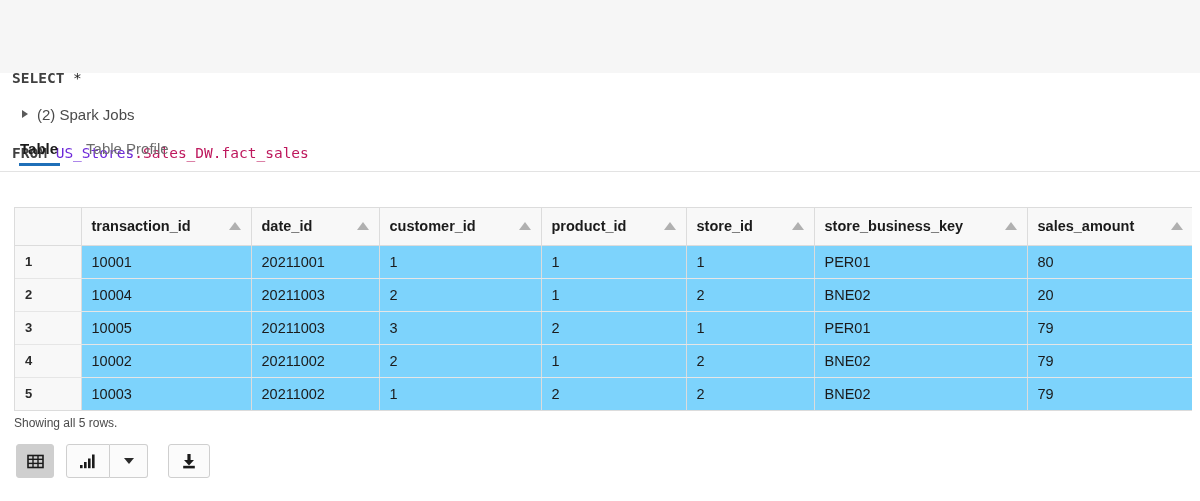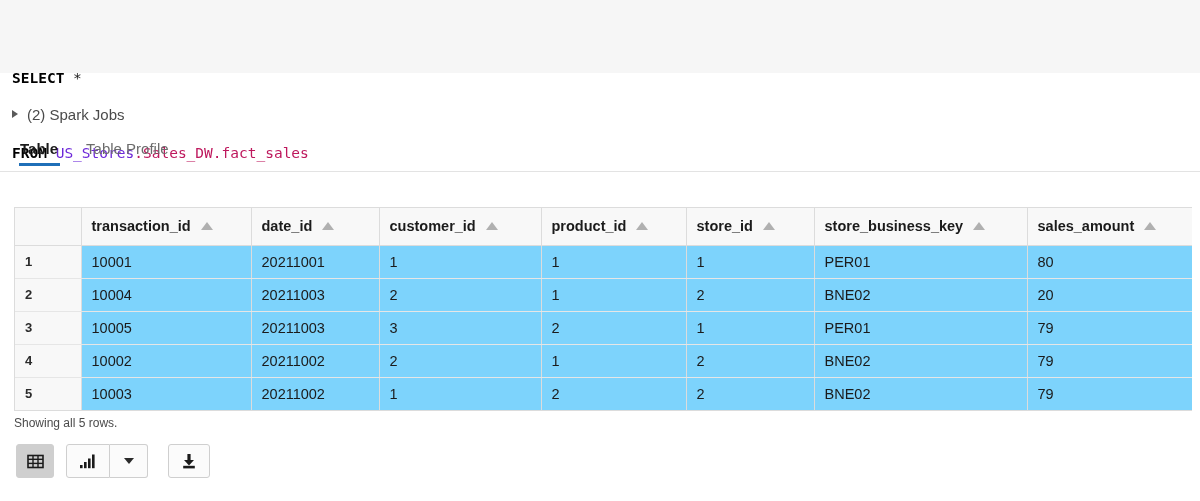--- a/index.html
+++ b/index.html
@@ -17,30 +17,30 @@
     position: absolute; left: 0; top: 0; width: 1200px; height: 73px;
     background: #f6f6f6;
     padding: 16px 0 0 12px;
     font-family: "DejaVu Sans Mono", "Liberation Mono", monospace;
     font-size: 14.5px;
     line-height: 25px;
     color: #1a1a1a;
     white-space: pre;
   }
   .sql-line { height: 25px; }
-  .kw { color: #000000; font-weight: bold; }
+  .kw { color: #404040; font-weight: bold; }
   .op { color: #1a1a1a; }
   .ident { color: #6d28d9; }
   .blue { color: #be185d; }
 
   
   .spark-row {
     position: absolute; left: 0; top: 101px; height: 26px;
     display: flex; align-items: center;
-    padding-left: 12px;
+    padding-left: 22px;
     font-size: 15px; color: #4a4a4a;
     cursor: pointer;
   }
   .tri-right {
     width: 0; height: 0;
     border-left: 6px solid #5a5a5a;
     border-top: 4.5px solid transparent;
     border-bottom: 4.5px solid transparent;
     margin-right: 9px;
   }
@@ -84,21 +84,21 @@
     overflow: hidden; white-space: nowrap;
   }
   table.grid thead th {
     background: #f8f8f8;
     font-weight: bold;
     color: #1b1b1b;
     height: 37px;
     border-bottom: 1px solid #dcdcdc;
   }
   table.grid tbody tr:last-child td { border-bottom: none; }
-  .th-inner { display: flex; align-items: center; }
+  .th-inner { display: flex; align-items: center; justify-content: space-between; }
   .sort-asc {
     width: 0; height: 0;
     border-bottom: 8px solid #b0b0b0;
     border-left: 6.5px solid transparent;
     border-right: 6.5px solid transparent;
     flex: 0 0 auto; margin-left: 10px;
   }
   .col-rownum { width: 66px; }
   .c-txn  { width: 170px; }
   .c-date { width: 128px; }

